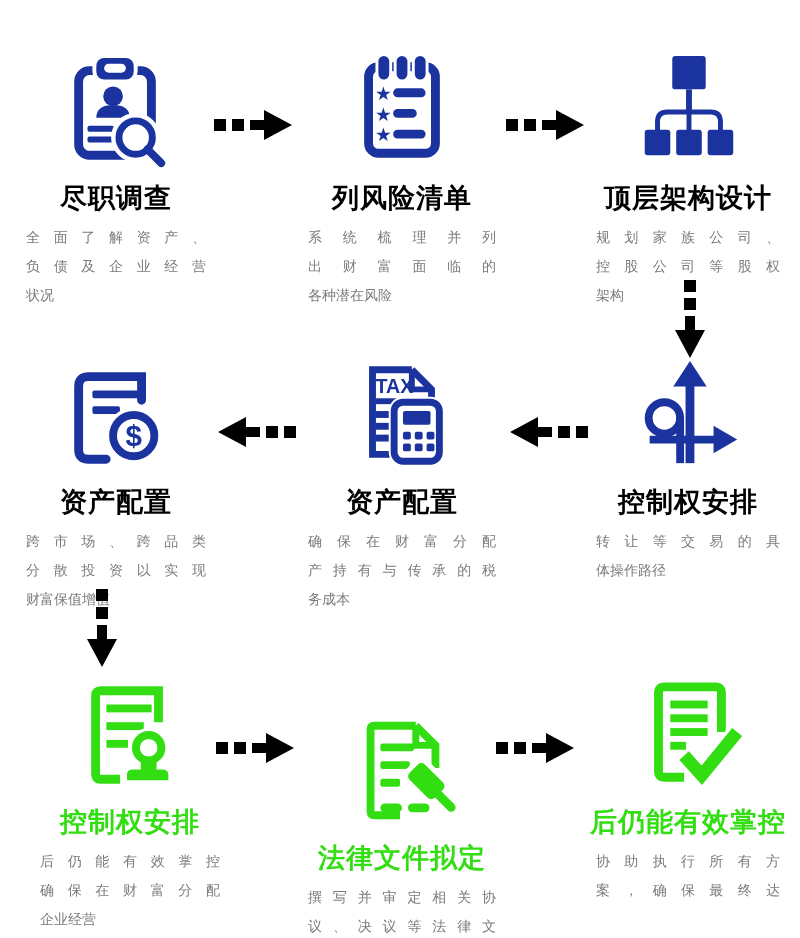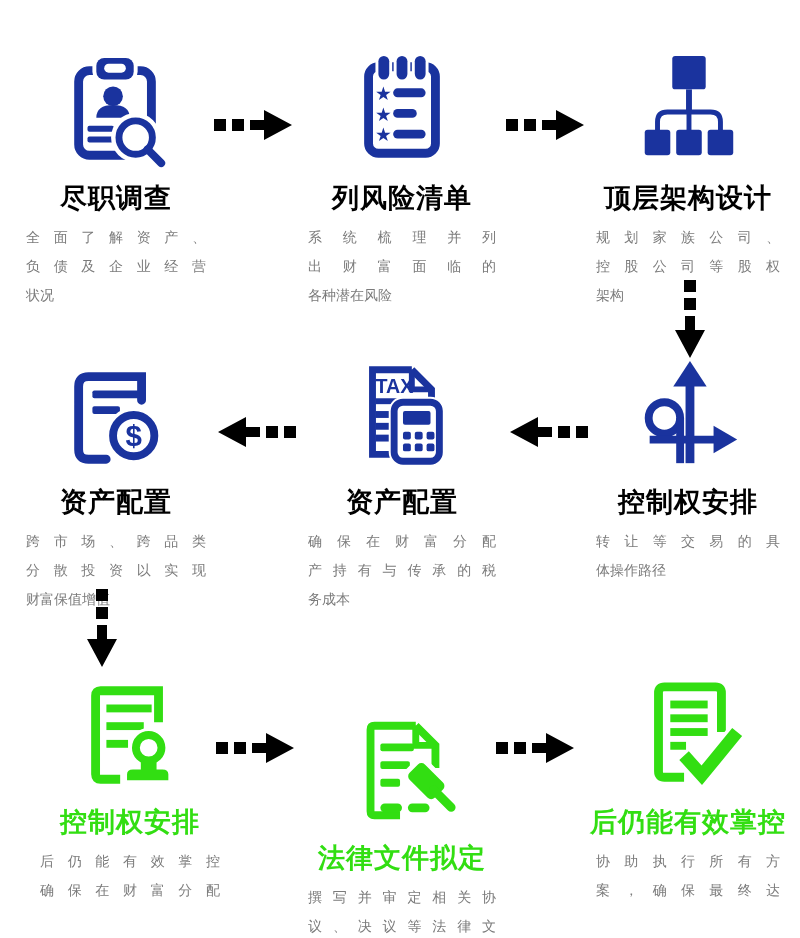--- a/index.html
+++ b/index.html
@@ -238,20 +238,21 @@
         <path d="M57 107 V101 Q57 96 63 96 H71 V87 H87 V96 H93 Q99 96 99 101 V107 Z" class="fw"></path>
       </g>
       <circle cx="79" cy="74" r="13" stroke-width="8" class="sg fw"></circle>
       <path d="M57 107 V101 Q57 96 63 96 H71 V87 H87 V96 H93 Q99 96 99 101 V107 Z" class="fg"></path>
     </svg>
   </div>
   <div class="title">控制权安排</div>
   <div class="desc">
     <div class="desc-line">后仍能有效掌控</div>
     <div class="desc-line">确保在财富分配</div>
+    <div class="desc-line last">企业经营</div>
   </div>
 </div>
 
 <div class="arr right" style="left:216px;top:726px">
   <svg viewBox="0 0 80 44">
       <use href="#blockArrow"></use>
     </svg>
 </div>
 
 <div class="step green" style="left:300px;top:708px;width:204px">

